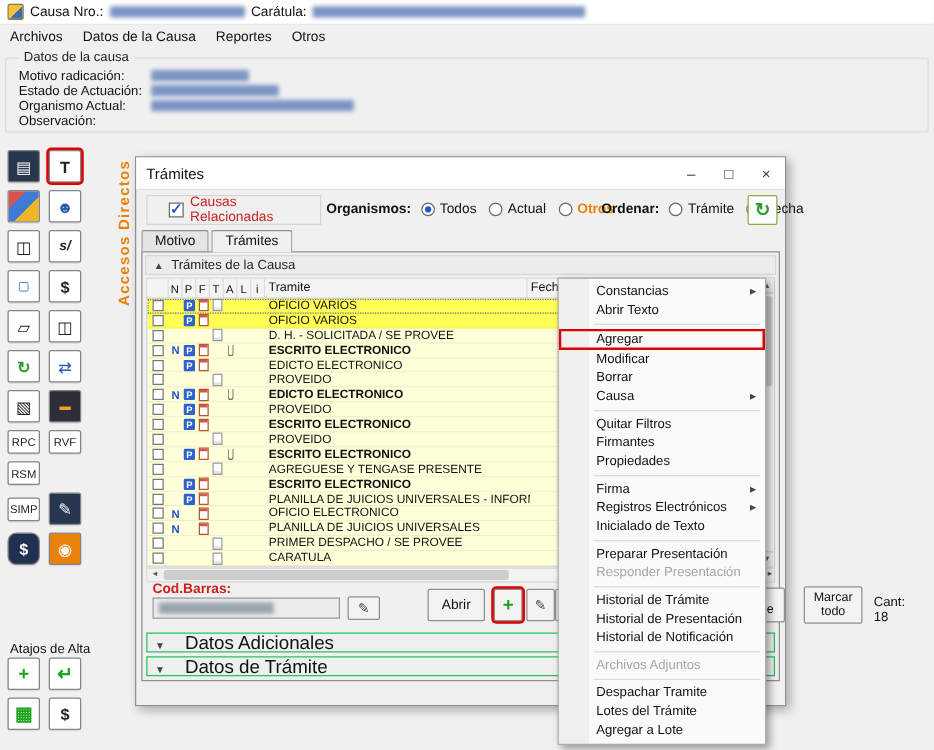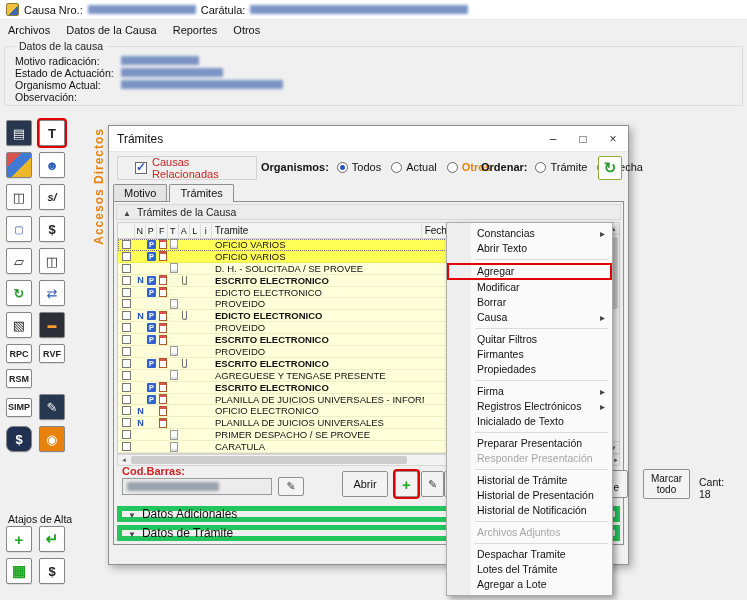--- a/index.html
+++ b/index.html
@@ -28,21 +28,21 @@
   .sbrow { display:flex; gap:7px; margin-bottom:6px; align-items:center; }
   .sb { width:26px; height:26px; border:1px solid #858585; background:#fff; color:#222; display:flex; align-items:center; justify-content:center; font-size:13px; border-radius:2px; box-shadow:0 1px 0 rgba(0,0,0,0.08); cursor:pointer; }
   .sb.dark { background:#26374f; color:#f4f4f4; }
   .sb.blue { color:#2a5bb4; }
   .sb.multi { background:linear-gradient(135deg,#d9534f 0 30%,#3f7ad6 30% 60%,#efb62a 60%); }
   .sb.ital { font-style:italic; font-weight:bold; font-size:11px; }
   .sb.boldg { font-weight:bold; }
   .sb.sm { font-size:10px; color:#2a5bb4; }
   .sb.green { color:#2f9e2f; font-weight:bold; }
   .sb.monitor { background:#2e2e38; color:#ff9d2e; font-size:9px; }
-  .sb.txt { height:19px; font-size:9px; font-weight:bold; }
+  .sb.txt { height:19px; font-size:9px; font-weight:normal; }
   .sb.coin { background:#1f3050; color:#fff; font-weight:bold; border-radius:7px; }
   .sb.eye { background:var(--accent-orange); color:#fff; }
   .sb.greenb { color:var(--green-accent); font-weight:bold; font-size:15px; }
   .sb.tbtn { font-weight:bold; }
   .hlred { box-shadow:0 0 0 2px var(--highlight-box); }
   .vlabel { position:absolute; left:92px; top:128px; writing-mode:vertical-rl; transform:rotate(180deg); color:var(--accent-orange); font-weight:bold; font-size:12px; letter-spacing:1px; }
   .atajoslabel { position:absolute; left:8px; top:513px; font-size:10.5px; }
 
   
   .twin { position:absolute; left:108px; top:125px; width:521px; height:440px; background:#f0f0f0; border:1px solid #8f8f8f; box-shadow:3px 3px 8px rgba(0,0,0,0.3); }
@@ -120,21 +120,21 @@
   .cbinput { position:absolute; left:8px; top:276px; width:150px; height:17px; background:#ececec; border:1px solid #9a9a9a; display:flex; align-items:center; padding-left:4px; }
   .btn { position:absolute; background:#f3f3f3; border:1px solid #8f8f8f; border-radius:2px; display:flex; align-items:center; justify-content:center; font-size:11px; cursor:pointer; }
   .b-pencil1 { left:164px; top:275px; width:26px; height:19px; color:#444; }
   .b-abrir { left:228px; top:269px; width:46px; height:26px; }
   .b-plus { left:281px; top:269px; width:23px; height:26px; color:var(--green-accent); font-weight:bold; font-size:15px; }
   .b-sign { left:307px; top:269px; width:23px; height:26px; color:#444; }
   .b-x { left:330px; top:269px; width:22px; height:26px; color:var(--accent-red); font-weight:bold; }
   .b-partial { left:452px; top:268px; width:62px; height:28px; font-size:10px; justify-content:flex-end; align-items:flex-end; padding:0 8px 4px 0; }
   .b-marcar { left:529px; top:267px; width:47px; height:30px; font-size:10px; line-height:11px; text-align:center; white-space:normal; padding:0 2px; }
   .cantlbl { position:absolute; left:585px; top:274px; font-size:10.5px; }
-  .secbar { position:absolute; left:3px; right:3px; height:16px; background:#efefef; border:5px solid #22c55e; display:flex; align-items:center; gap:6px; padding-left:6px; font-size:12px; cursor:pointer; }
+  .secbar { position:absolute; left:3px; right:3px; height:16px; background:#efefef; border:1px solid #22c55e; display:flex; align-items:center; gap:16px; padding-left:6px; font-size:15px; cursor:pointer; }
   .bar1 { top:304px; } .bar2 { top:323px; }
 
   
   .ctxmenu { position:absolute; left:446px; top:222px; width:167px; z-index:60; background:linear-gradient(90deg,#efefef 0,#efefef 24px,#fafafa 24px); border:1px solid #ababab; box-shadow:3px 3px 6px rgba(0,0,0,0.35); padding:3px 0; }
   .citem { height:15px; line-height:15px; padding-left:30px; font-size:10.5px; position:relative; cursor:pointer; color:#111; }
   .citem.disabled { color:#a6a6a6; cursor:default; }
   .citem.sub::after { content:"▸"; position:absolute; right:7px; top:0; font-size:10px; color:#444; }
   .citem.hl { box-shadow:inset 0 0 0 2px var(--highlight-box); height:17px; line-height:17px; }
   .csep { height:1px; background:#dcdcdc; margin:3px 4px 3px 28px; }
 </style>

